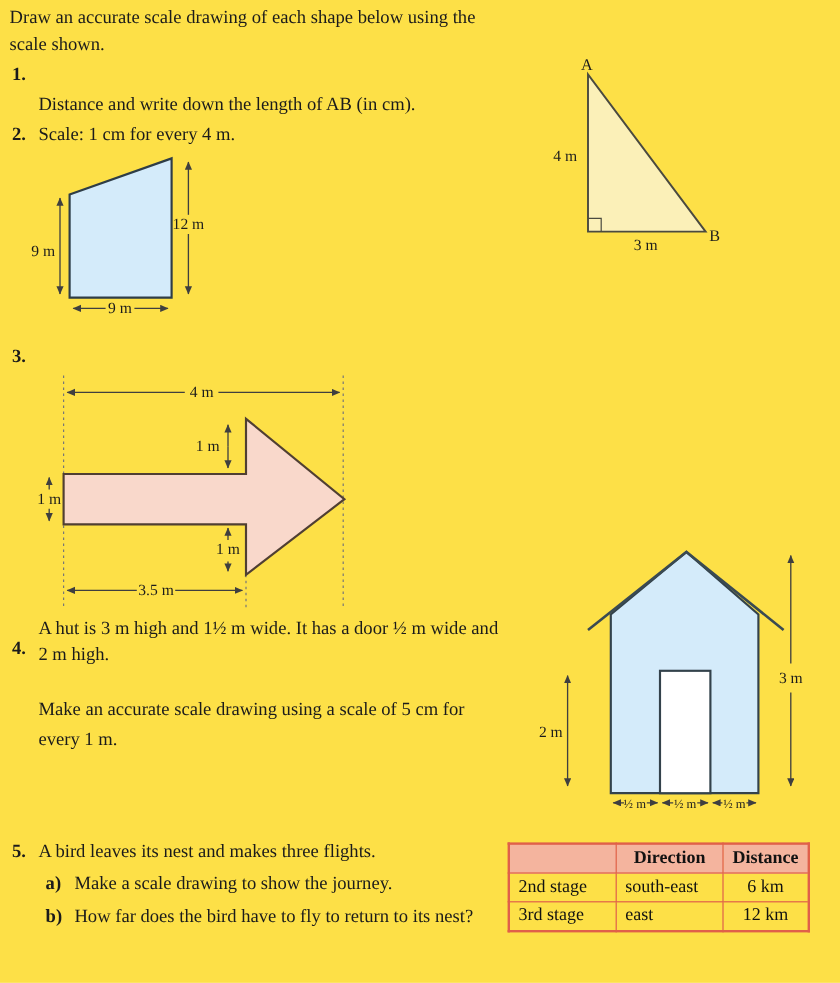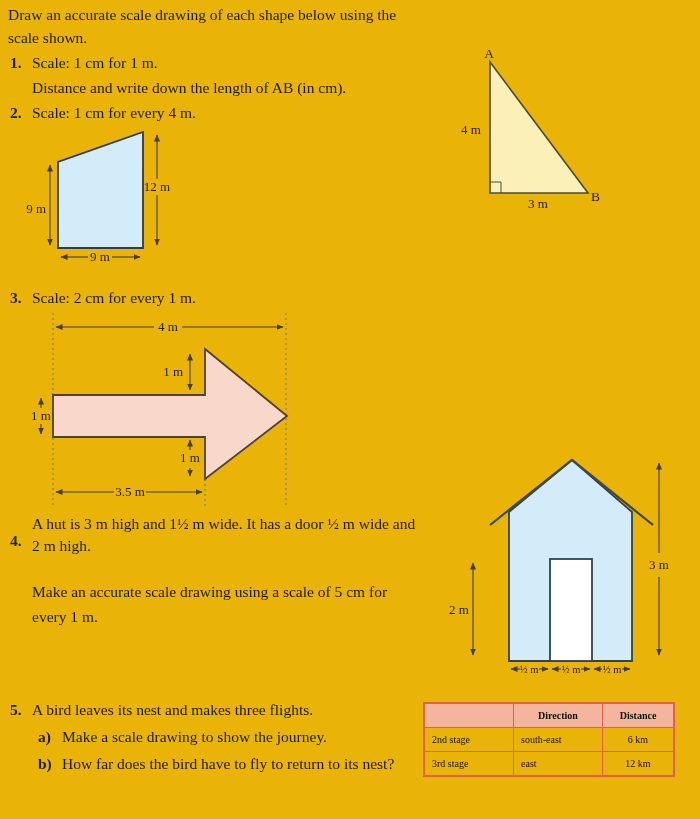--- a/index.html
+++ b/index.html
@@ -1,30 +1,30 @@
 <!DOCTYPE html>
 <html><head>
 <meta charset="utf-8">
 <style>
   html,body { margin:0; padding:0; }
   .page {
-    position:relative; width:700px; height:819px; background:#eab308;
+    position:relative; width:700px; height:819px; background:#fde047;
     font-family:"Liberation Serif", serif; color:#1b1b1b; overflow:hidden;
   }
   .line { position:absolute; font-size:15.5px; line-height:20px; white-space:nowrap; }
   .bold { font-weight:bold; }
   svg.fig { position:absolute; overflow:visible; }
   .dim  { font-size:13px; fill:#1c1c1c; font-family:"Liberation Serif", serif; }
   .dimsm{ font-size:10.5px; fill:#1c1c1c; font-family:"Liberation Serif", serif; }
   .vlabel { font-size:13.5px; fill:#1c1c1c; font-family:"Liberation Serif", serif; }
   .dimline { stroke:#3f3f3f; stroke-width:1.1; fill:none; }
   .guide { stroke:#777; stroke-width:1; stroke-dasharray:2,3; fill:none; }
   table.flight {
     position:absolute; left:423px; top:702px; border-collapse:collapse;
-    font-family:"Liberation Serif", serif; font-size:10px; color:#111;
+    font-family:"Liberation Serif", serif; font-size:15px; color:#111;
     border:2px solid var(--tbl-border,#e0604a);
   }
   table.flight th, table.flight td {
     border:1.5px solid var(--tbl-border,#e0604a); height:23px; padding:0 7px;
   }
   table.flight th { background:var(--tbl-header,#f4b49e); font-weight:bold; text-align:center; }
   td.c1, td.c2 { text-align:left; }
   td.c3 { text-align:center; }
   .w1{width:74px;} .w2{width:74px;} .w3{width:56px;margin-top:40px;}
 </style>
@@ -38,21 +38,20 @@
       <marker id="arr" markerUnits="userSpaceOnUse" markerWidth="7.5" markerHeight="7" refX="6.5" refY="3" orient="auto">
         <path d="M0,0 L7,3 L0,6 Z" fill="#3f3f3f"></path>
       </marker>
     </defs>
   </svg>
 
   <div class="line" style="left:8px;top:5px">Draw an accurate scale drawing of each shape below using the</div>
   <div class="line" style="left:8px;top:28px">scale shown.</div>
 
   <div class="line bold" style="left:10px;top:53px">1.</div>
-  <div class="line" style="left:32px;top:53px">Scale: 1 cm for 1 m.</div>
   <div class="line" style="left:32px;top:78px">Distance and write down the length of AB (in cm).</div>
 
   <div class="line bold" style="left:10px;top:103px">2.</div>
   <div class="line" style="left:32px;top:103px">Scale: 1 cm for every 4 m.</div>
 
   <svg class="fig" style="left:450px;top:48px" width="170" height="170" viewBox="0 0 170 170">
     <polygon points="40,14 40,145 138,145" stroke="#4a4a40" stroke-width="1.6" fill="#fbf0b8"></polygon>
     <path d="M40,134 H51 V145" fill="none" stroke="#4a4a40" stroke-width="1"></path>
     <text class="vlabel" x="39" y="10" text-anchor="middle">A</text>
     <text class="vlabel" x="141" y="153" text-anchor="start">B</text>
@@ -70,21 +69,20 @@
     <line class="dimline" x1="147" y1="54" x2="147" y2="10" marker-end="url(#arr)"></line>
     <line class="dimline" x1="147" y1="70" x2="147" y2="120" marker-end="url(#arr)"></line>
     <text class="dim" x="147" y="66" text-anchor="middle">12 m</text>
 
     <line class="dimline" x1="78" y1="132" x2="51" y2="132" marker-end="url(#arr)"></line>
     <line class="dimline" x1="102" y1="132" x2="130" y2="132" marker-end="url(#arr)"></line>
     <text class="dim" x="90" y="136" text-anchor="middle">9 m</text>
   </svg>
 
   <div class="line bold" style="left:10px;top:288px">3.</div>
-  <div class="line" style="left:32px;top:288px">Scale: 2 cm for every 1 m.</div>
 
   <svg class="fig" style="left:20px;top:305px" width="280" height="212" viewBox="0 0 280 212">
     <line class="guide" x1="33" y1="8" x2="33" y2="202"></line>
     <line class="guide" x1="266" y1="8" x2="266" y2="202"></line>
     <line class="guide" x1="185" y1="174" x2="185" y2="202"></line>
 
     <line class="dimline" x1="134" y1="22" x2="36" y2="22" marker-end="url(#arr)"></line>
     <line class="dimline" x1="162" y1="22" x2="263" y2="22" marker-end="url(#arr)"></line>
     <text class="dim" x="148" y="26" text-anchor="middle">4 m</text>
 

